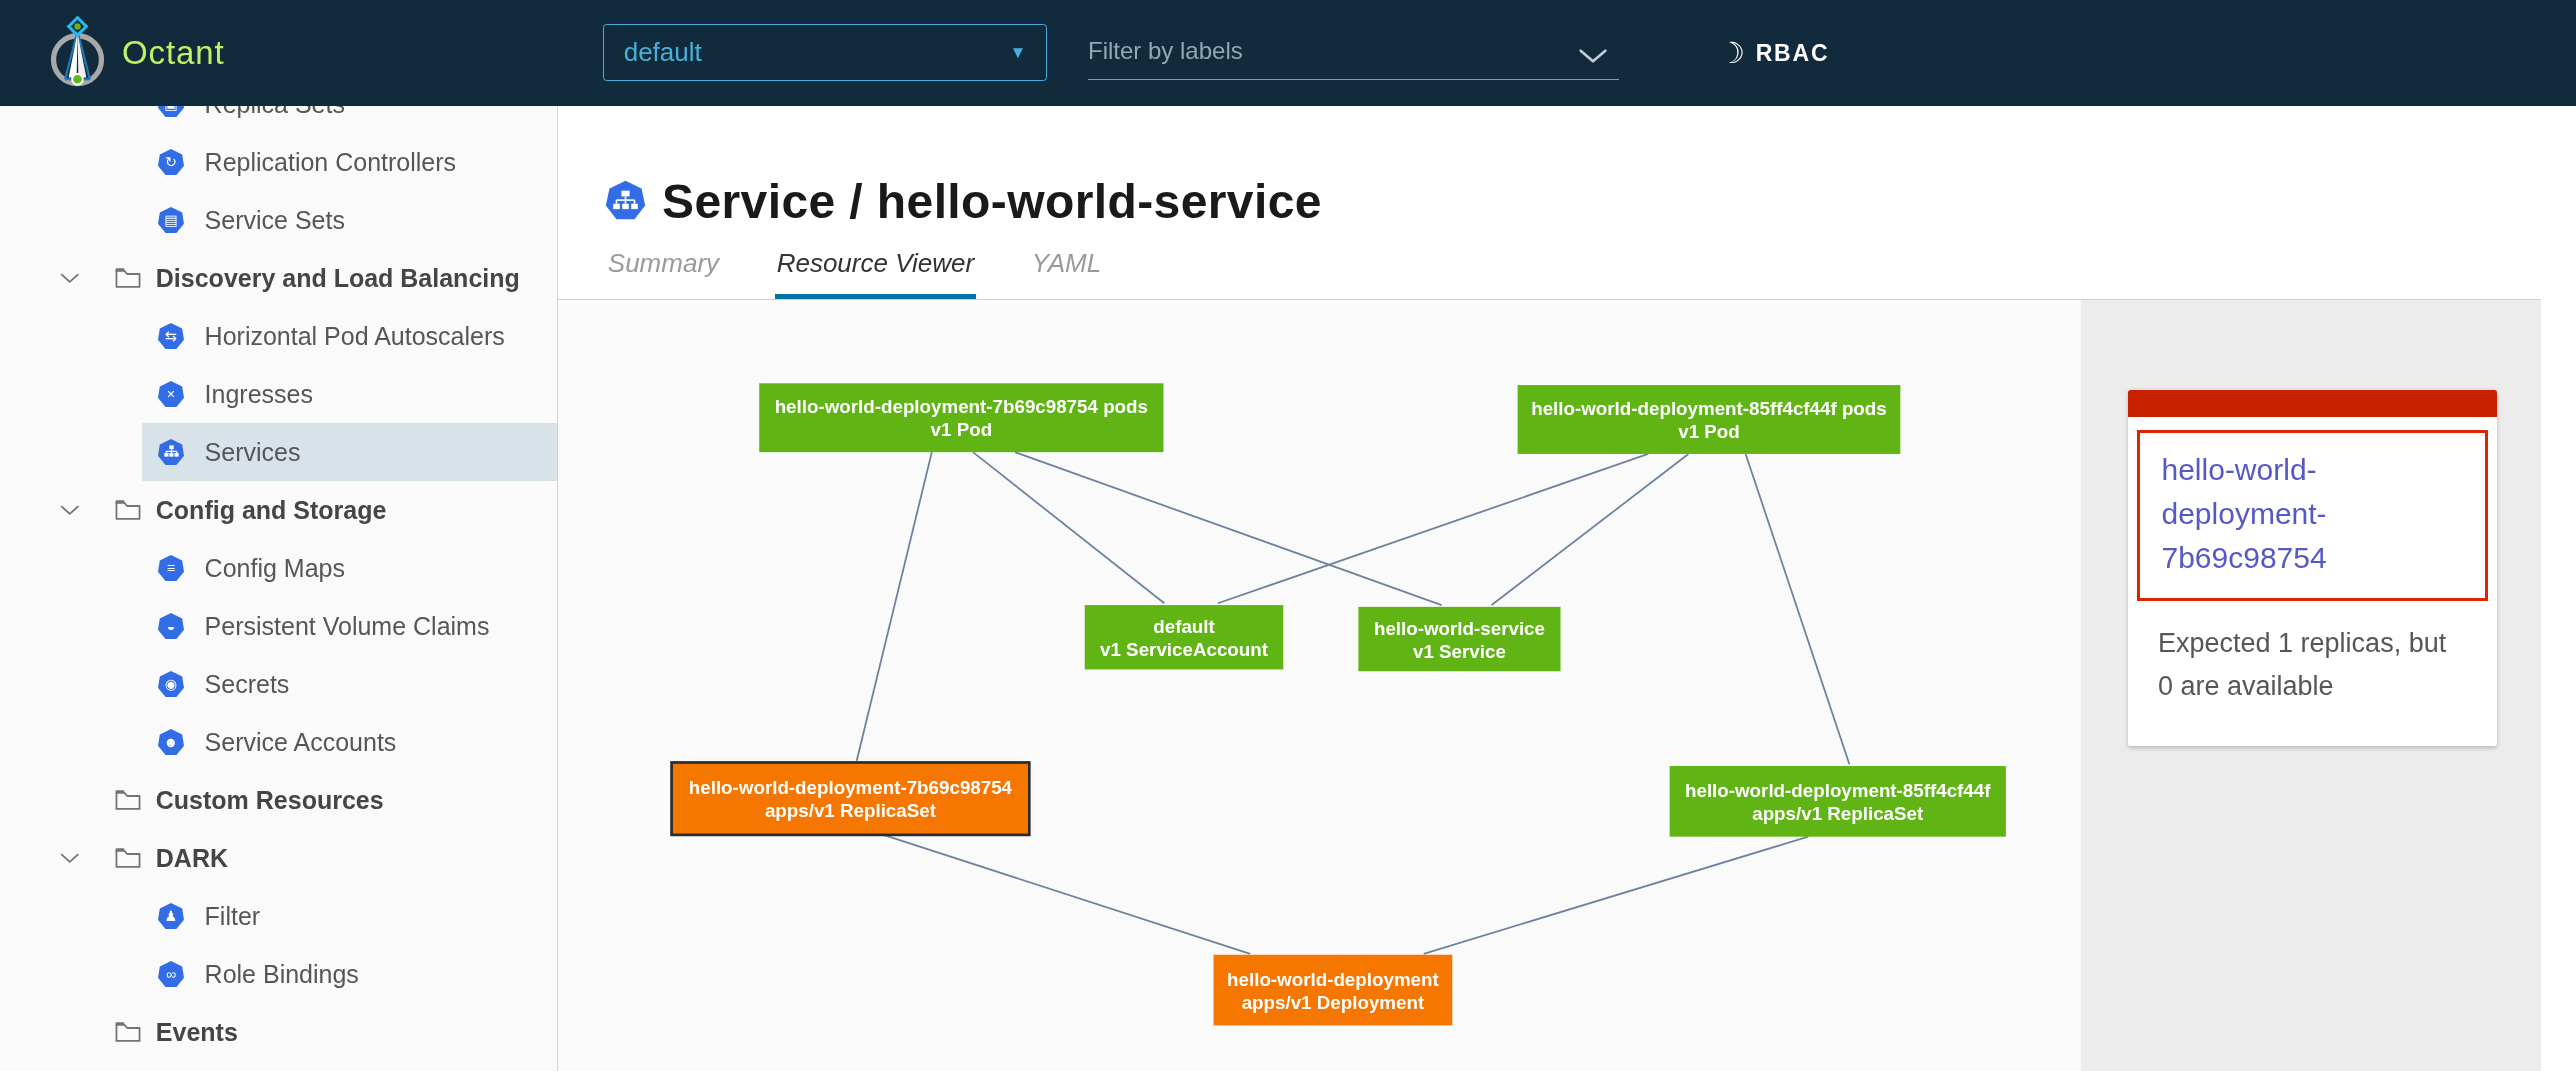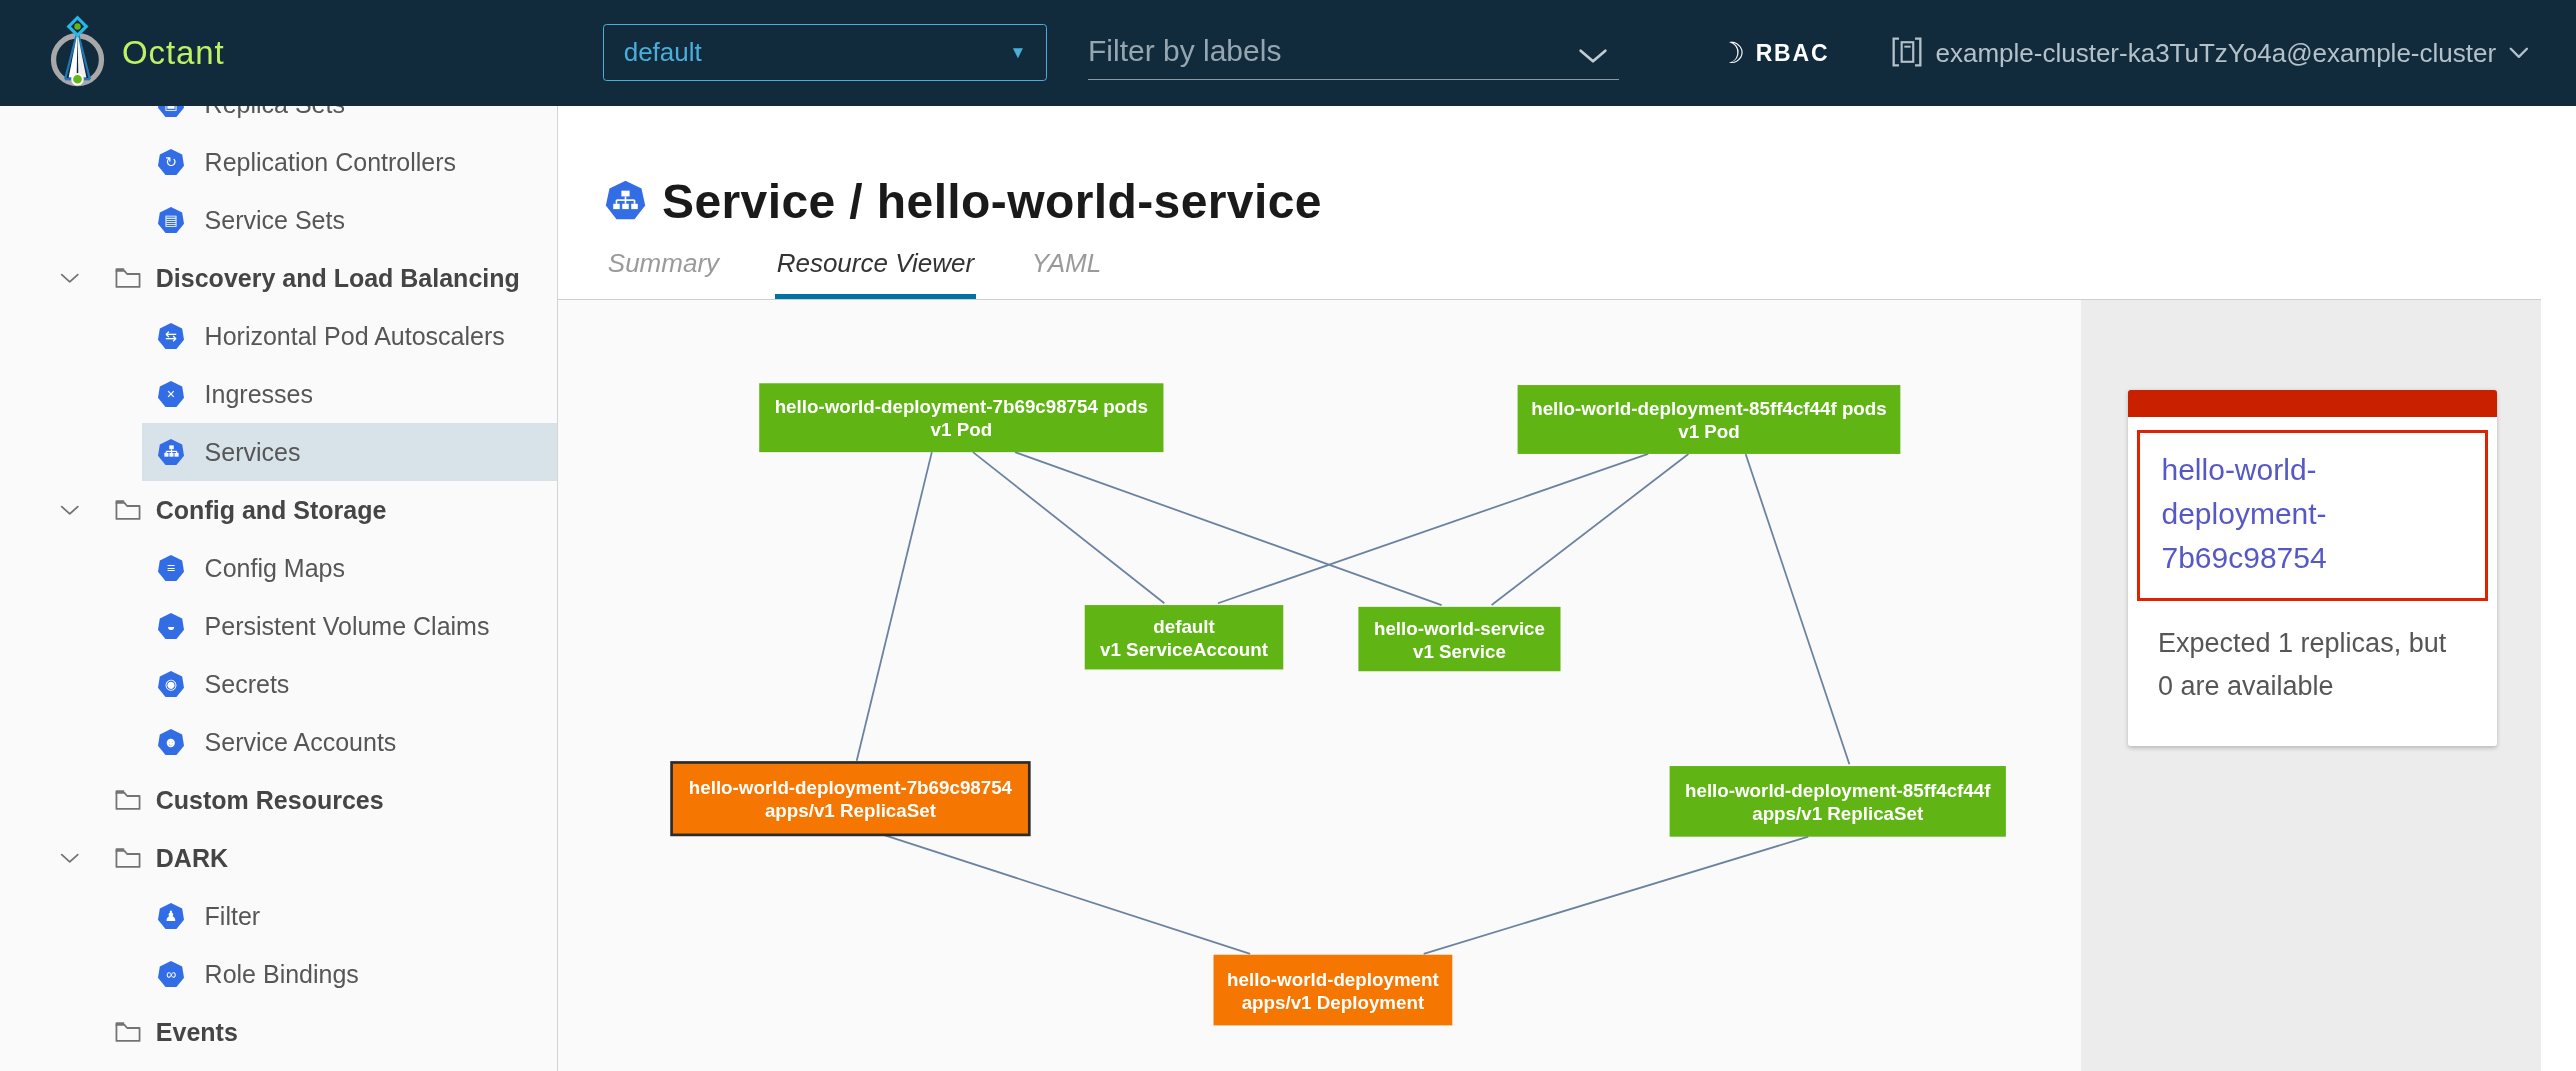--- a/index.html
+++ b/index.html
@@ -12,21 +12,21 @@
   .app-name { position:absolute; left:122px; top:0; height:106px; line-height:106px;
               color:#bef264; font-size:33px; font-weight:300; letter-spacing:0.9px; }
   .ns-select { position:absolute; left:603px; top:24px; width:444px; height:57px;
                border:1.8px solid #49afd9; border-radius:3.6px; display:flex; align-items:center;
                justify-content:space-between; padding:0 19.7px; cursor:pointer; }
   .ns-select .val { color:#49afd9; font-size:26px; }
   .ns-select .tri { color:#49afd9; font-size:17px; }
   .filter { position:absolute; left:1088px; top:25px; width:531px; height:55px;
             border-bottom:1.8px solid #8a99a3; }
   .filter input { width:483px; height:52px; background:transparent; border:none; outline:none;
-                  color:#84cc16; font-size:30px; font-family:"Liberation Sans", sans-serif; }
+                  color:#84cc16; font-size:24px; font-family:"Liberation Sans", sans-serif; }
   .filter input::placeholder { color:#95a6b0; opacity:1; }
   .filter .chev { position:absolute; right:10.7px; bottom:12.5px; }
   .theme-toggle { position:absolute; left:1719px; top:0; height:106px; display:flex; align-items:center;
                   gap:10.7px; cursor:pointer; }
   .moon { display:inline-block; transform:scaleX(-1); color:#ffffff; font-size:29px; line-height:1; }
   .theme-label { color:#ffffff; font-size:23px; font-weight:700; letter-spacing:1.8px; }
   .context { position:absolute; left:1891px; top:0; height:106px; display:flex; align-items:center;
              gap:12.5px; cursor:pointer; }
   .context .ctx-label { color:#b4c1c9; font-size:26px; }
 
@@ -106,34 +106,20 @@
           <polyline points="3,3 17,15 31,3" fill="none" stroke="#c3ccd3" stroke-width="3" stroke-linecap="round" stroke-linejoin="round"></polyline>
         </svg>
     </span>
   </div>
 
   <div class="theme-toggle">
     <span class="moon">☾</span>
     <span class="theme-label">RBAC</span>
   </div>
 
-  <div class="context">
-    <span>
-      <svg width="32" height="34" viewBox="0 0 36 38">
-        <polyline points="9,4 3,4 3,34 9,34" fill="none" stroke="#b4c1c9" stroke-width="2.6"></polyline>
-        <polyline points="27,4 33,4 33,34 27,34" fill="none" stroke="#b4c1c9" stroke-width="2.6"></polyline>
-        <rect x="12" y="8" width="13" height="22" fill="none" stroke="#b4c1c9" stroke-width="2.4"></rect>
-        <line x1="15" y1="13" x2="22" y2="13" stroke="#b4c1c9" stroke-width="2.2"></line>
-      </svg>
-    </span>
-    <span class="ctx-label">example-cluster-ka3TuTzYo4a@example-cluster</span>
-    <svg width="19.7" height="12.5" viewBox="0 0 22 14">
-        <polyline points="2,2 11,11 20,2" fill="none" stroke="#b4c1c9" stroke-width="2.6" stroke-linecap="round" stroke-linejoin="round"></polyline>
-      </svg>
-  </div>
 </div>
 
 <nav class="sidebar">
   <ul class="nav-list">
       <li class="nav-row">
         <span class="k8s-icon">
           <span class="glyph">▣</span>
         </span>
         <span class="item-label">Replica Sets</span>
       </li>

